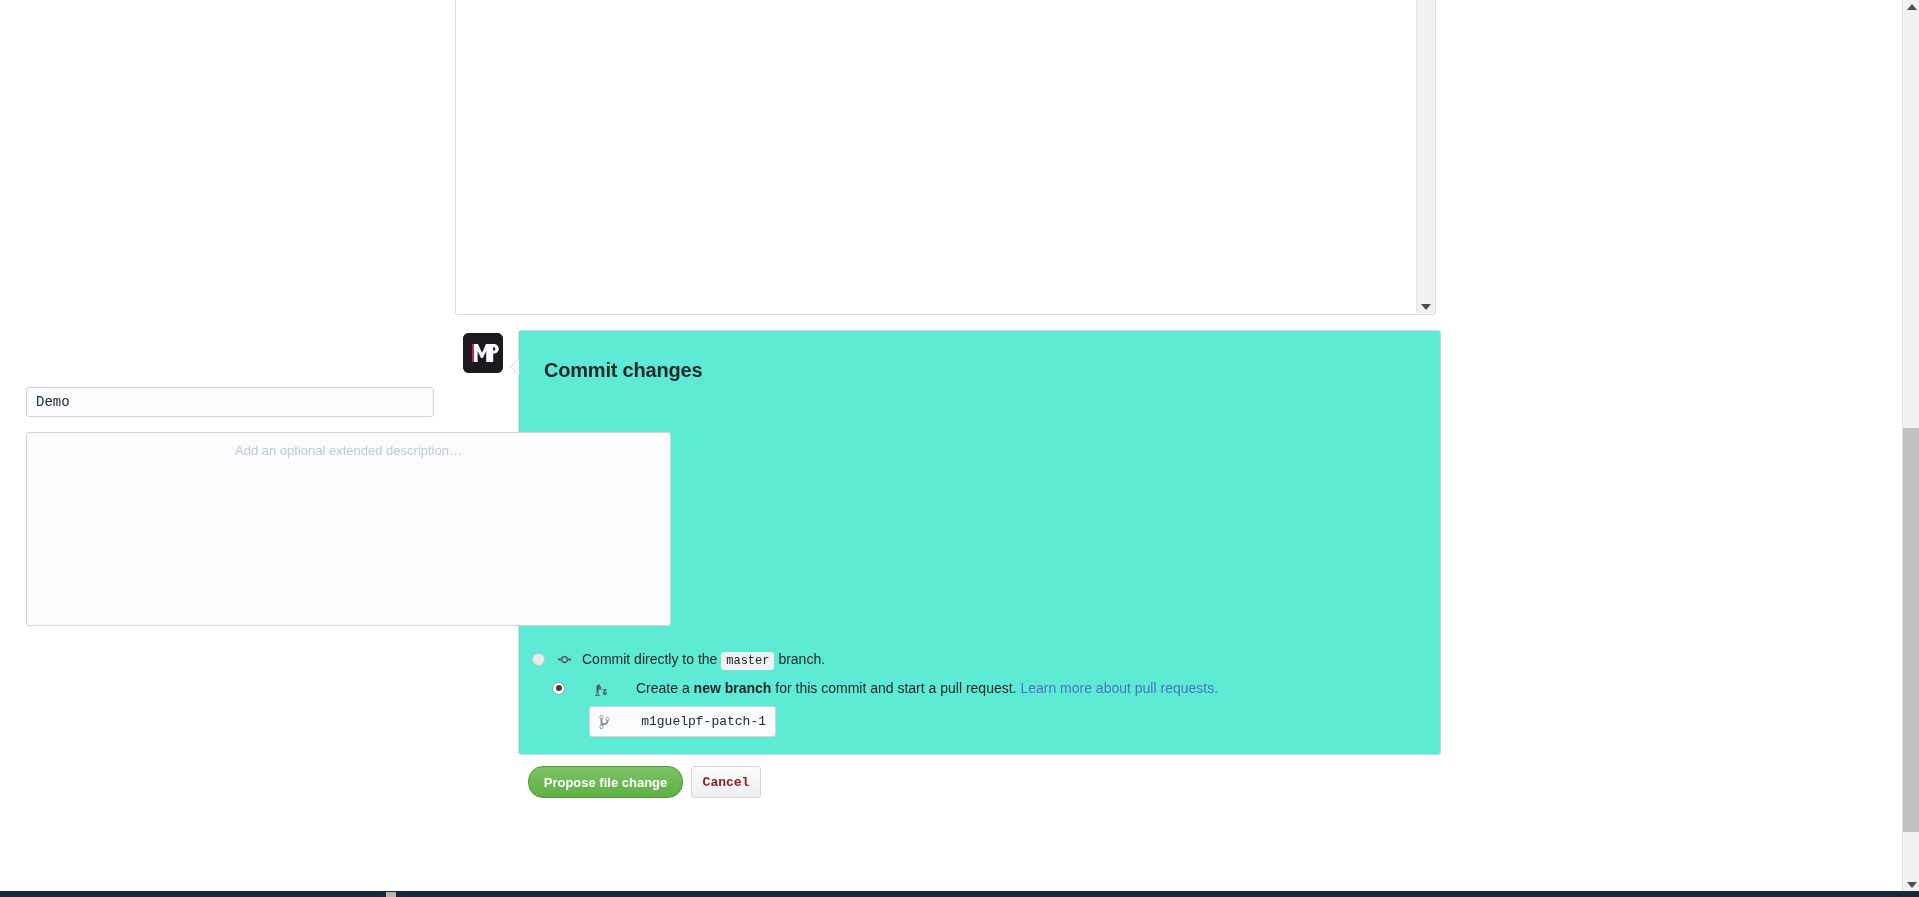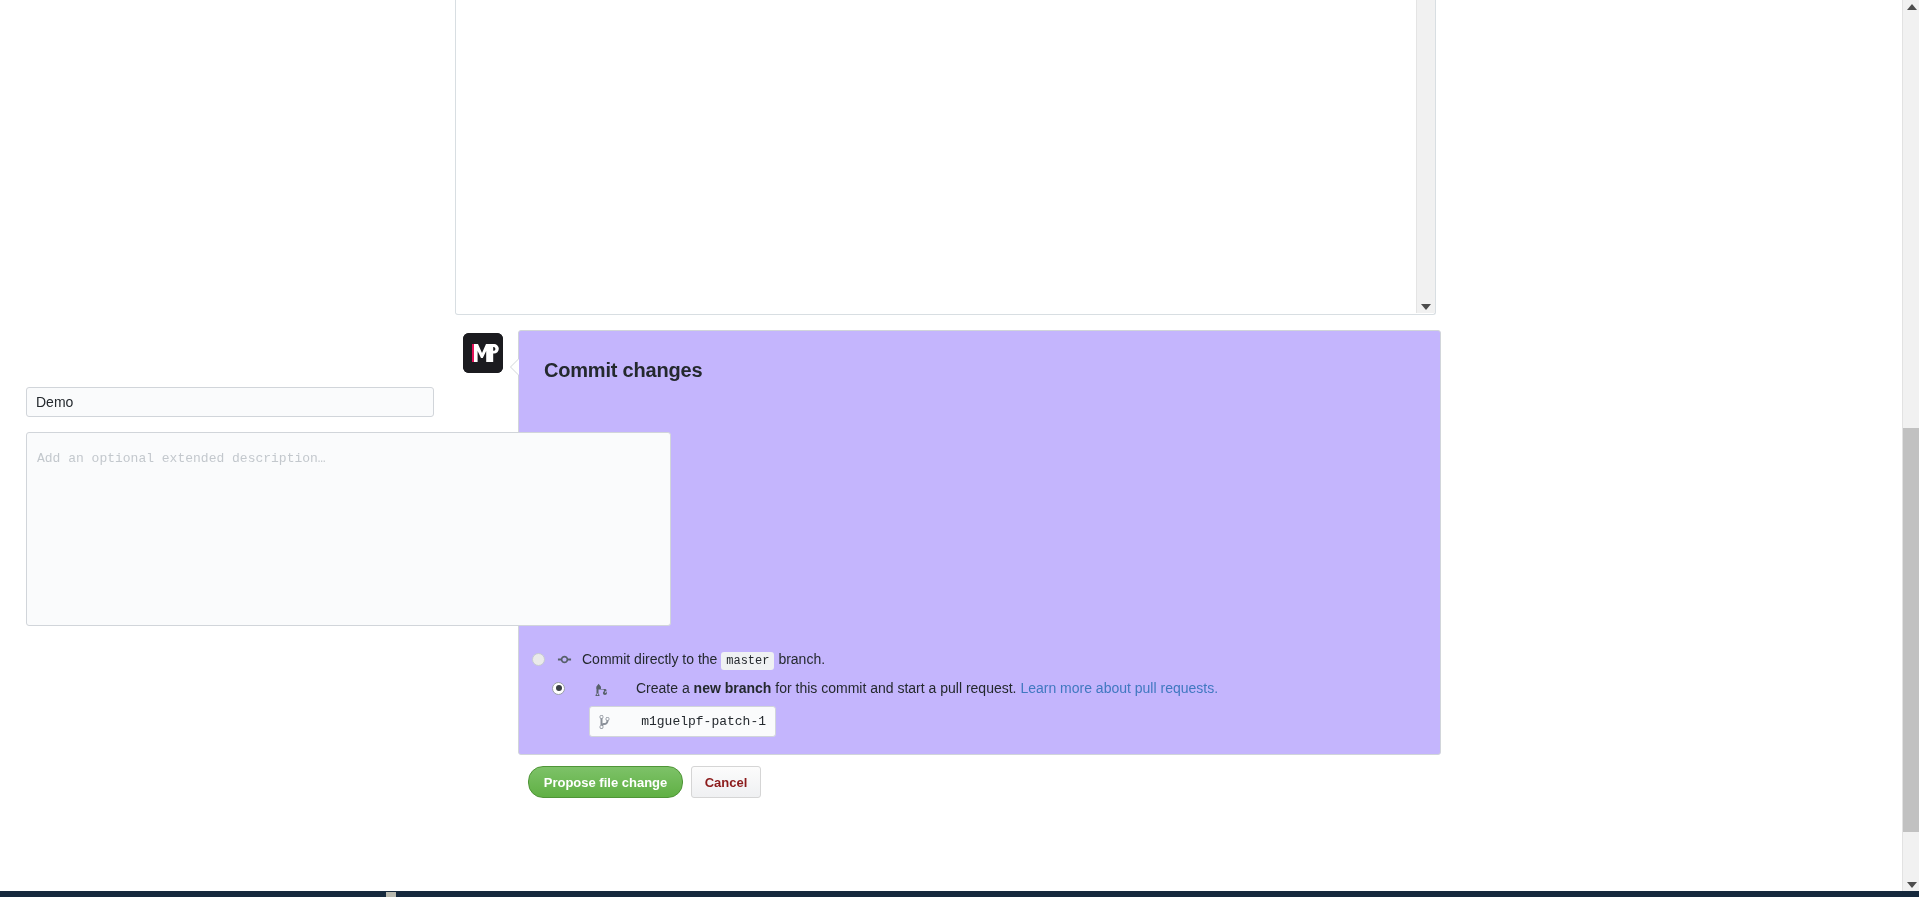--- a/index.html
+++ b/index.html
@@ -72,21 +72,21 @@
   }
   .avatar svg { display: block; }
 
   
   .commit-panel {
     position: absolute;
     left: 518px;
     top: 330px;
     width: 923px;
     height: 425px;
-    background: #c4b5fd;
+    background: #5eead4;
     border: 1px solid #d1d5da;
     border-radius: 3px;
   }
   .panel-arrow-outer {
     position: absolute;
     left: -9px;
     top: 27px;
     width: 0; height: 0;
     border-top: 9px solid transparent;
     border-bottom: 9px solid transparent;
@@ -111,44 +111,45 @@
     letter-spacing: -0.2px;
   }
 
   .commit-msg-input {
     position: absolute;
     left: 26px;
     top: 387px;
     width: 408px;
     height: 30px;
     padding: 4px 9px;
-    font-family: Liberation Sans, sans-serif;
+    font-family: Liberation Mono, monospace;
     font-size: 14px;
     color: #24292e;
     background: #fafbfc;
     border: 1px solid #d1d5da;
     border-radius: 3px;
     outline: none;
   }
   .commit-desc-input {
     position: absolute;
     left: 26px;
     top: 432px;
     width: 645px;
     height: 194px;
-    padding: 17px 10px;
-    font-family: Liberation Mono, monospace;
+    padding: 9px 10px;
+    font-family: Liberation Sans, sans-serif;
     font-size: 13px;
     line-height: 1.4;
     color: #24292e;
     background: #fafbfc;
     border: 1px solid #d1d5da;
     border-radius: 3px;
     resize: none;
     outline: none;
+    text-align: center;
   }
   .commit-desc-input::placeholder { color: #c3c8cd; }
 
   
   .radio-row {
     position: absolute;
     left: 0;
     display: flex;
     align-items: center;
     font-size: 14px;
@@ -245,21 +246,21 @@
   .btn-cancel {
     position: absolute;
     left: 691px;
     top: 766px;
     width: 70px;
     height: 32px;
     background: linear-gradient(#fcfcfc, #eff0f2);
     border: 1px solid #d5d5d5;
     border-radius: 3px;
     color: #8b1a1a;
-    font-family: Liberation Sans, sans-serif;
+    font-family: Liberation Mono, monospace;
     font-size: 13px;
     font-weight: bold;
     cursor: pointer;
     padding: 0;
   }
 
   
   .page-scrollbar {
     position: absolute;
     right: 0; top: 0;

